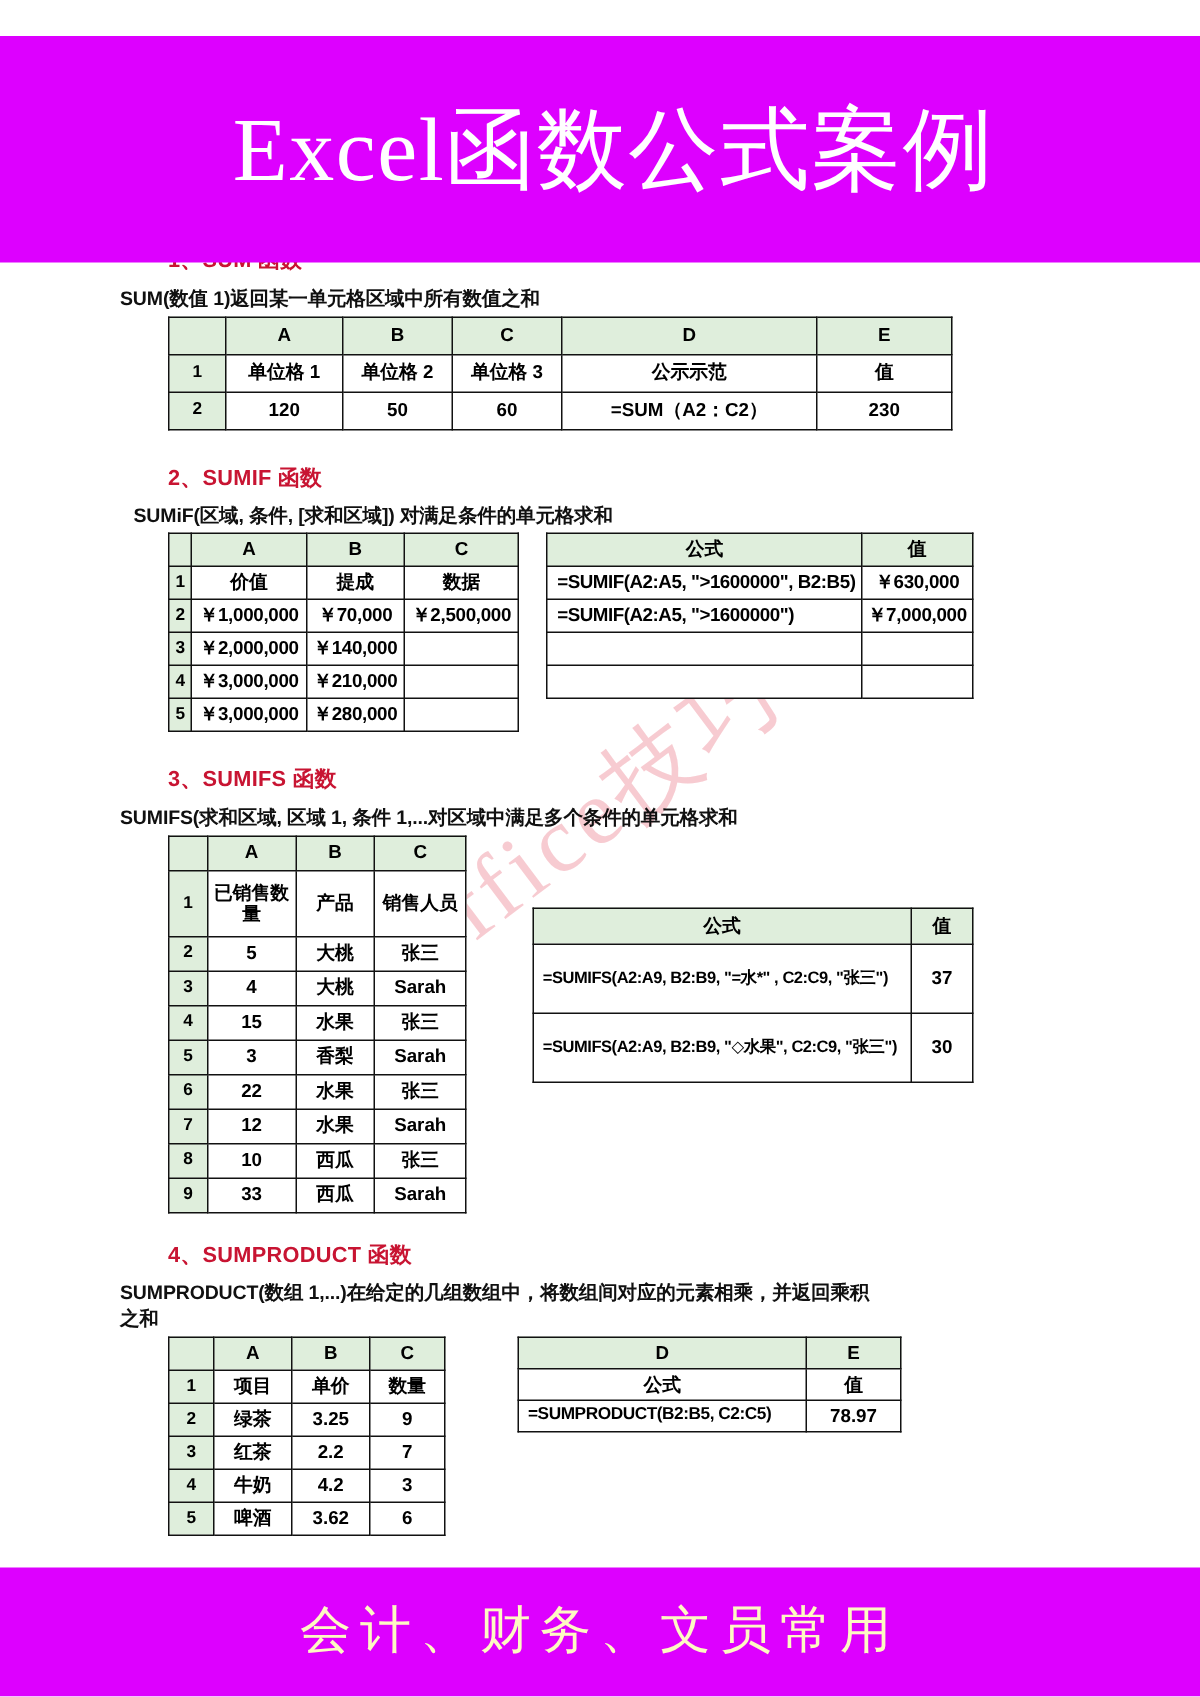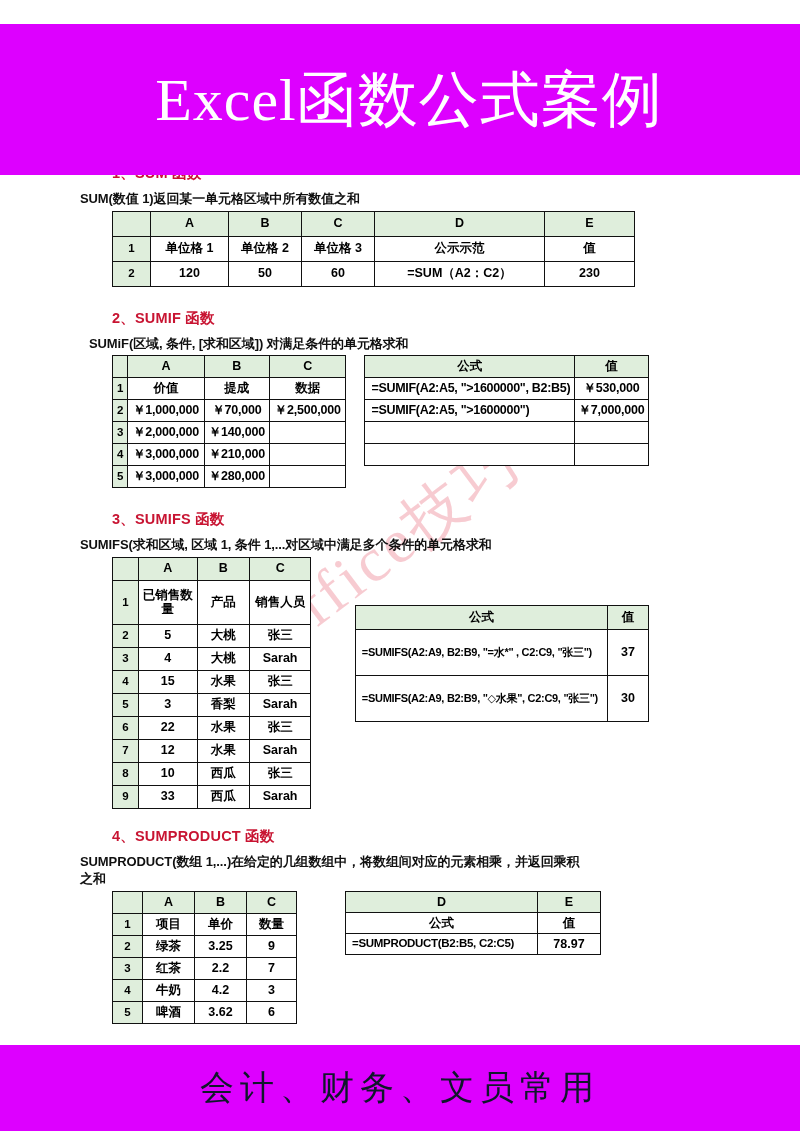--- a/index.html
+++ b/index.html
@@ -30,21 +30,21 @@
   .banner-title {
     color: #ffffff;
     font-family: "Liberation Serif", "DejaVu Serif", serif;
     font-size: 60px;
     line-height: 1;
     letter-spacing: 1px;
     white-space: nowrap;
     padding-left: 18px;
   }
   .banner-subtitle {
-    color: #0f172a;
+    color: #fef9c3;
     font-family: "Liberation Serif", "DejaVu Serif", serif;
     font-size: 34px;
     line-height: 1;
     letter-spacing: 6px;
     white-space: nowrap;
   }
 
   
   #watermark {
     position: absolute;
@@ -239,21 +239,21 @@
       </table>
 
       <table class="xl gap-l" id="tbl-sumif-formula">
         <tbody>
           <tr>
             <td class="hdr" style="width:228px">公式</td>
             <td class="hdr" style="width:100px">值</td>
           </tr>
           <tr>
             <td class="formula">=SUMIF(A2:A5, "&gt;1600000", B2:B5)</td>
-            <td class="money">￥530,000</td>
+            <td class="money">￥630,000</td>
           </tr>
           <tr>
             <td class="formula">=SUMIF(A2:A5, "&gt;1600000")</td>
             <td class="money">￥7,000,000</td>
           </tr>
           <tr>
             <td class="formula">&nbsp;</td>
             <td>&nbsp;</td>
           </tr>
           <tr>

